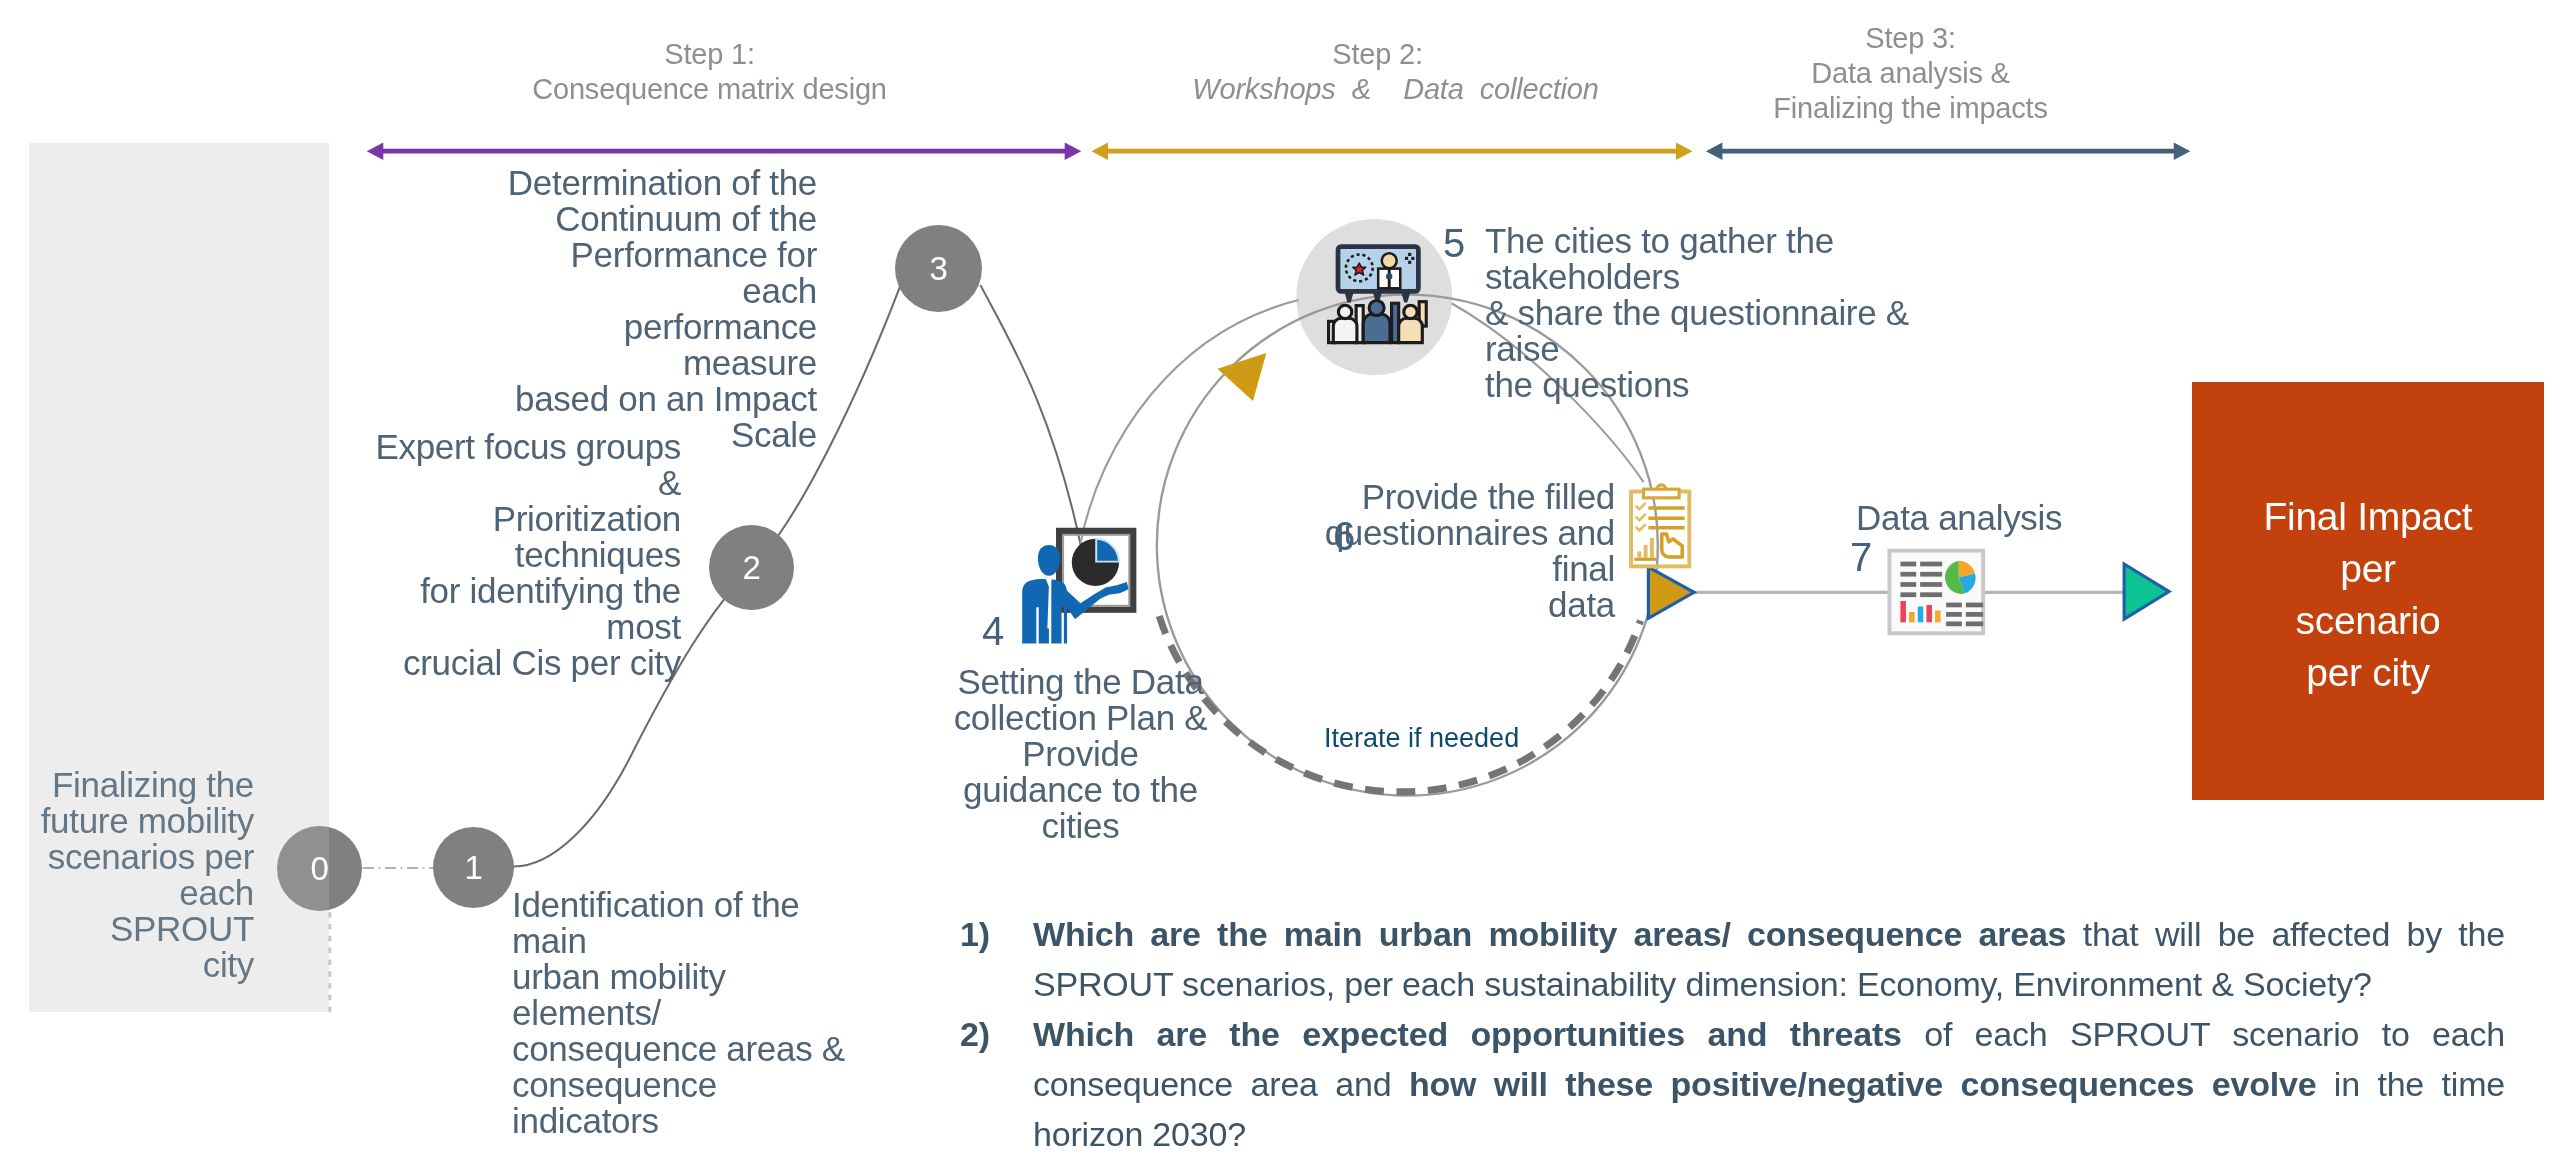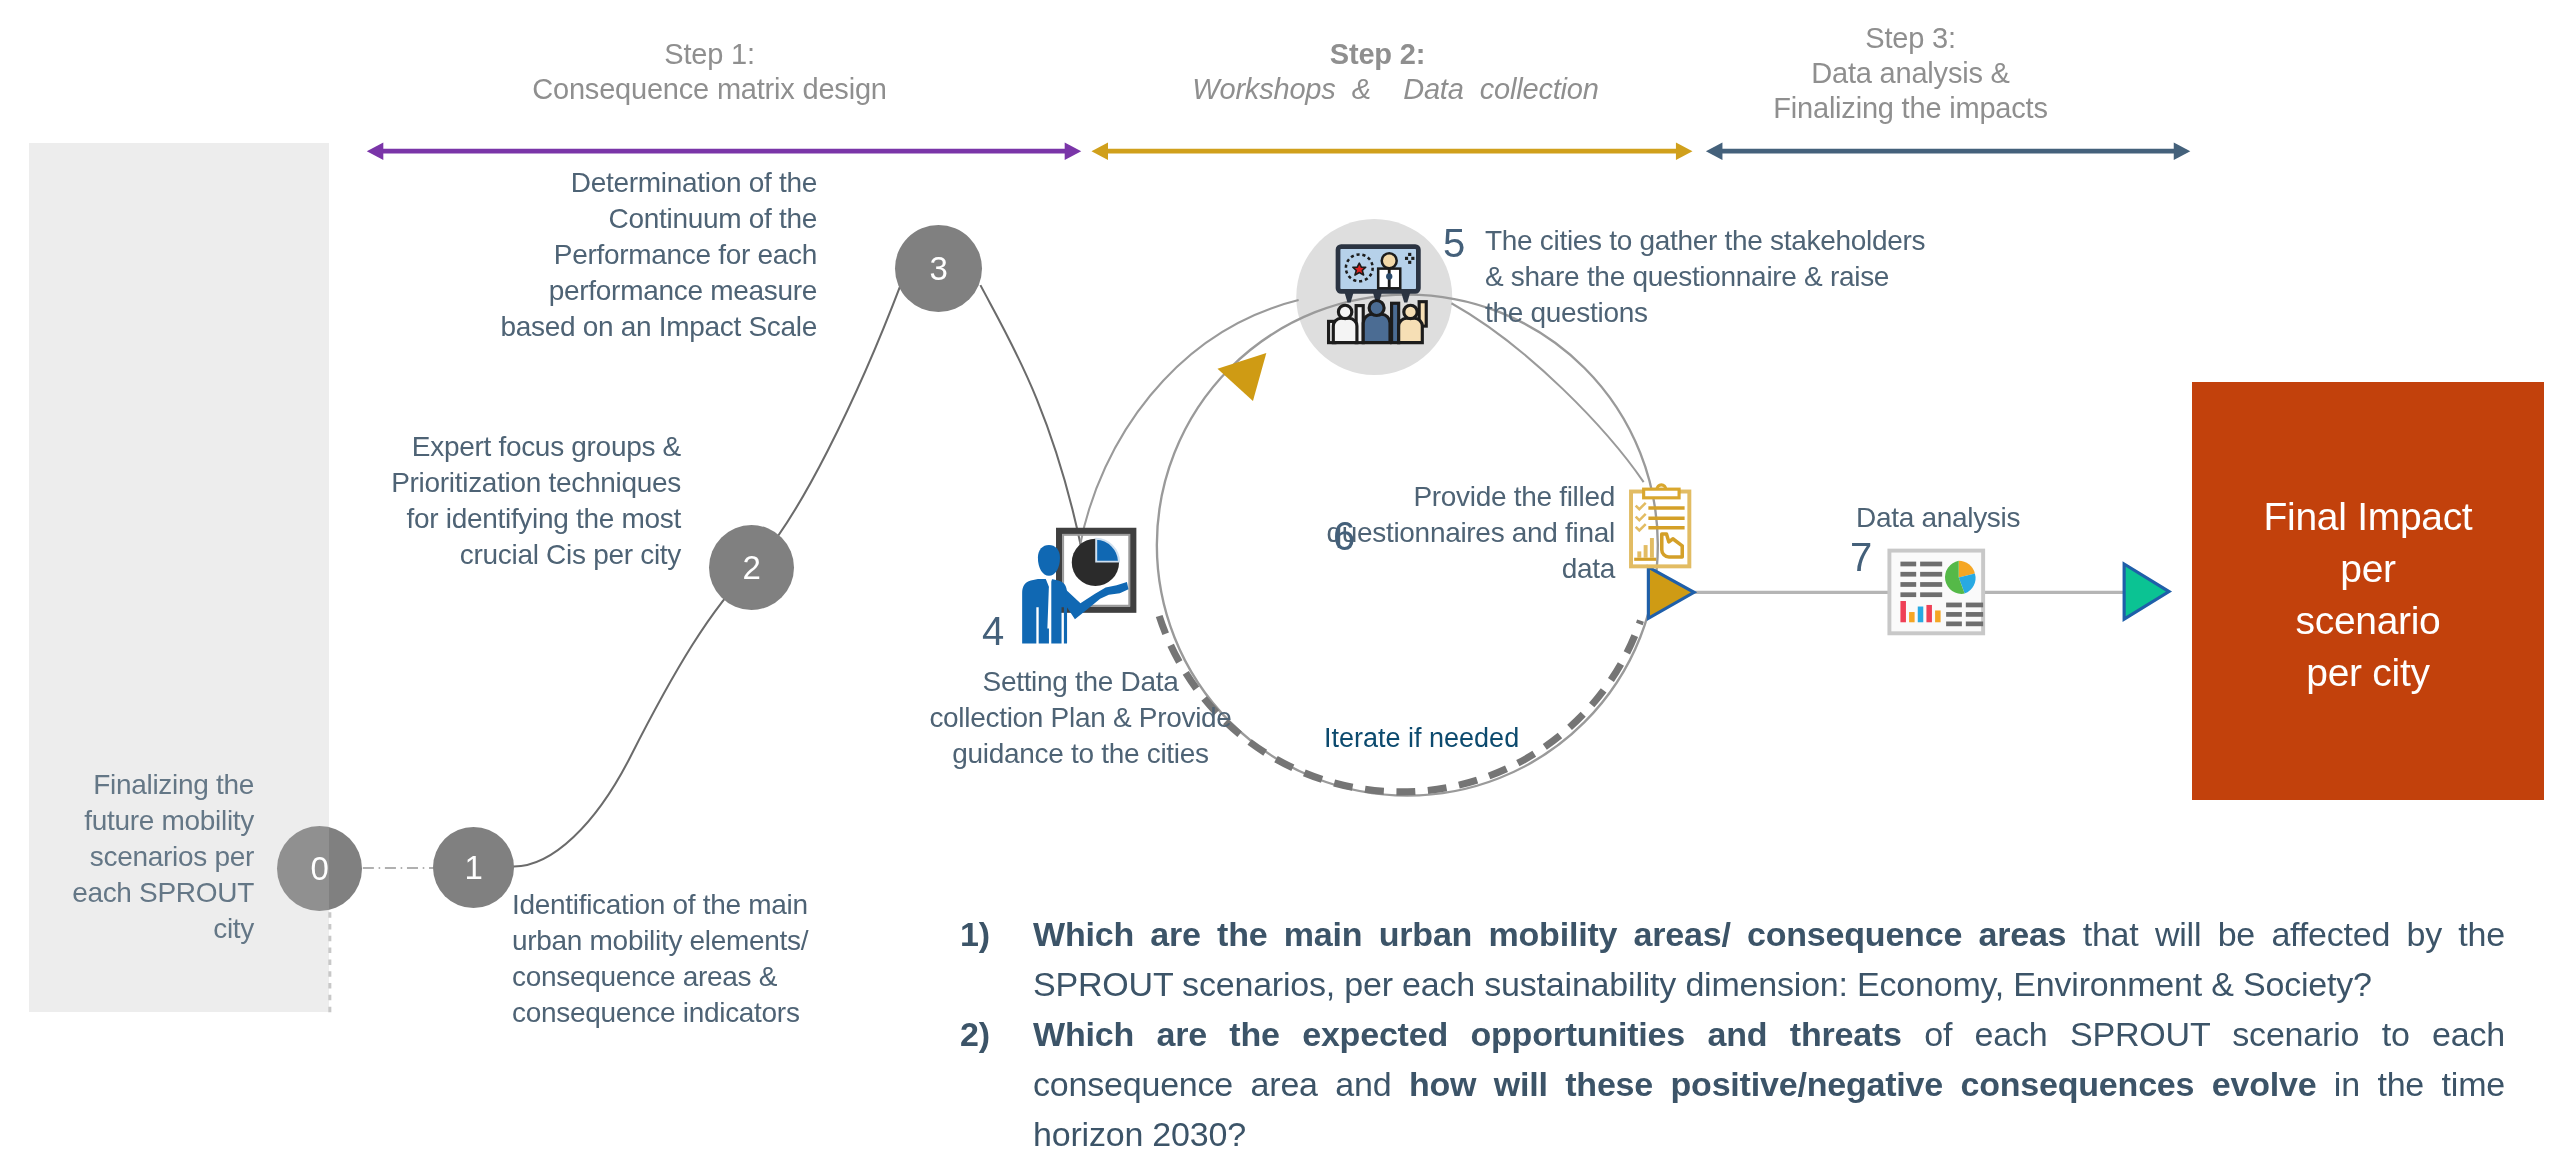--- a/index.html
+++ b/index.html
@@ -3,21 +3,21 @@
 <meta charset="utf-8">
 <style>
   html,body{margin:0;padding:0;background:#fff;}
   body{width:2576px;height:1165px;position:relative;overflow:hidden;
        font-family:"Liberation Sans",sans-serif;}
   #stage{position:absolute;left:0;top:0;width:2576px;height:1165px;}
   .abs{position:absolute;}
   .greybox{background:#ebebeb;}
   .steplbl{color:#8f8f8f;font-size:29px;line-height:35px;text-align:center;
            white-space:pre-line;letter-spacing:-0.2px;}
-  .bodytxt{color:#4e6375;font-size:28px;line-height:36px;white-space:pre-line;letter-spacing:-0.3px;}
+  .bodytxt{color:#4e6375;font-size:35px;line-height:36px;white-space:pre-line;letter-spacing:-0.3px;}
   .ralign{text-align:right;}
   .lalign{text-align:left;}
   .calign{text-align:center;}
   .circ{border-radius:50%;background:#808080;color:#fff;display:flex;
         align-items:center;justify-content:center;font-size:33px;letter-spacing:-0.4px;}
   .greenbox{background:#c2410c;color:#fff;font-size:39px;line-height:52px;
             display:flex;align-items:center;justify-content:center;text-align:center;
             white-space:pre-line;letter-spacing:-0.3px;}
   .numlbl{color:#44607a;font-size:40px;line-height:40px;}
   .iter{color:#0c4a6e;font-size:27px;letter-spacing:0px;}
@@ -31,21 +31,21 @@
 </head>
 <body>
 
 <div id="stage">
 
   <div class="abs greybox" style="left:29px;top:143px;width:300px;height:869px;"></div>
 
   <div class="abs steplbl" style="left:489px;top:37px;width:441px;">Step 1:
 Consequence matrix design</div>
   <div class="abs steplbl" style="left:1171px;top:37px;width:449px;white-space:normal;">
-      <div style="margin-right:36px;font-weight:bold;">Step 2:</div>
+      <div style="margin-right:36px;">Step 2:</div>
       <div style="word-spacing:8.3px;white-space:pre;font-style:italic;">Workshops &amp;  Data collection</div>
     </div>
   <div class="abs steplbl" style="left:1666px;top:21px;width:489px;">Step 3:
 Data analysis &amp;
 Finalizing the impacts</div>
 
   <svg class="ov" width="2576" height="1165" viewBox="0 0 3269 1479">
     <circle cx="1744" cy="377" r="99" fill="#dedede"></circle>
 
     <g>

